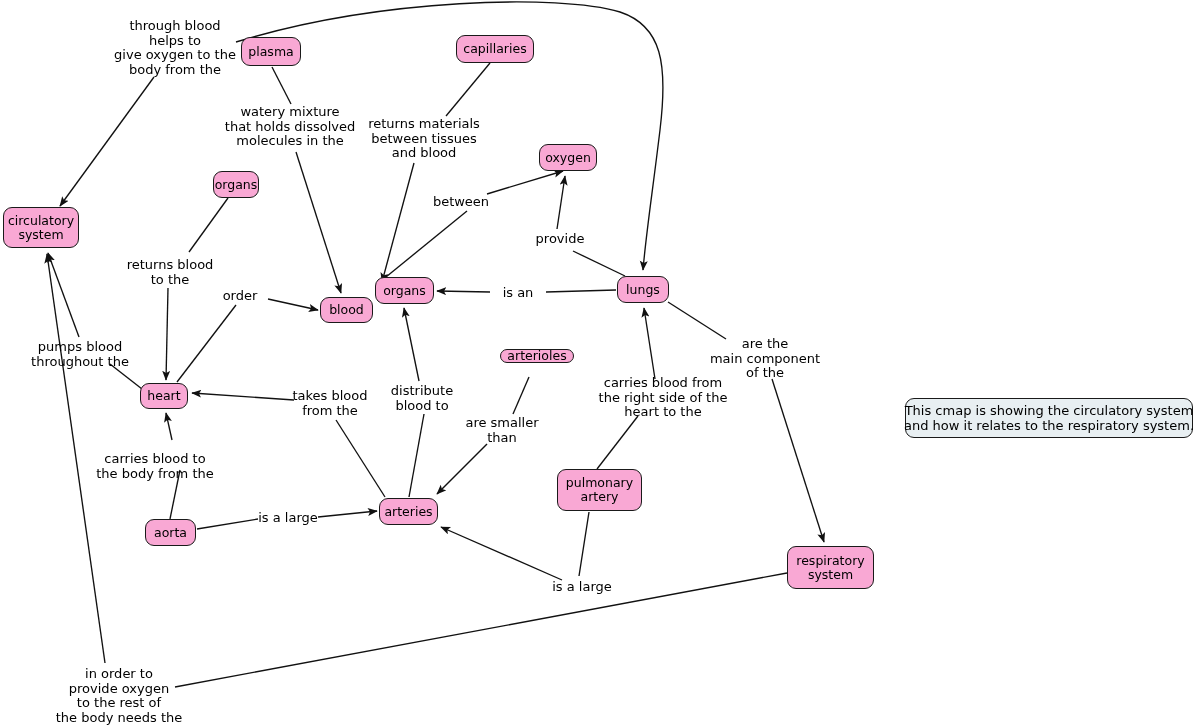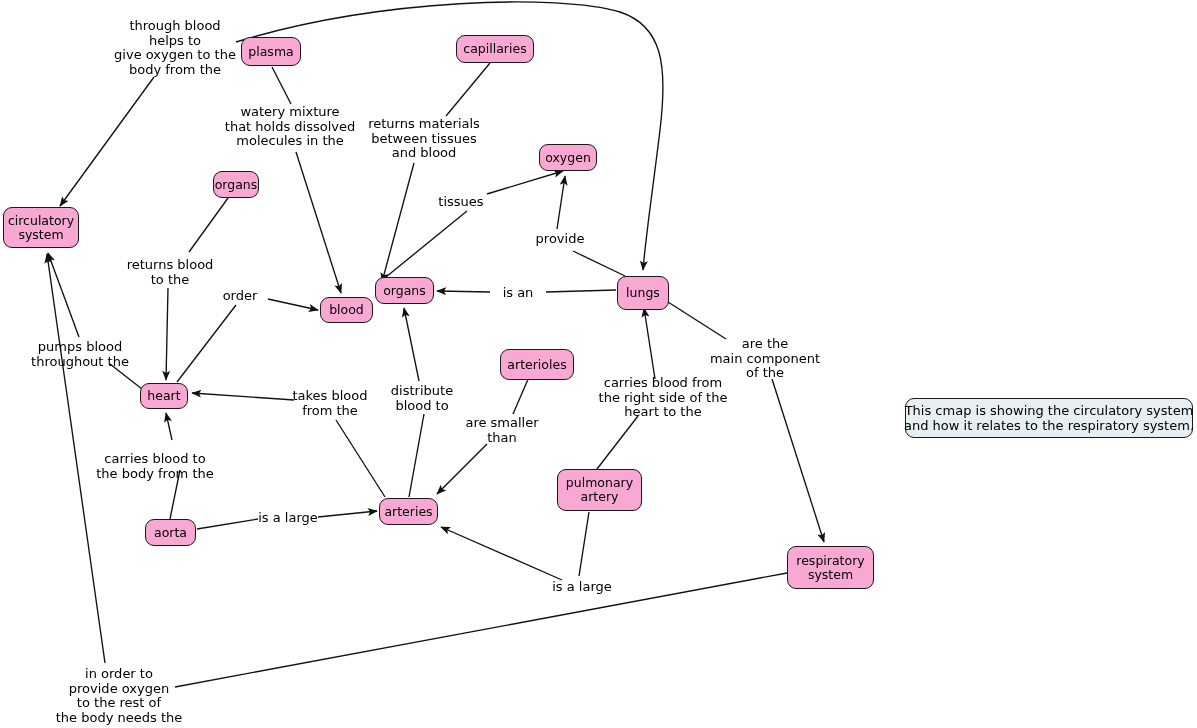--- a/index.html
+++ b/index.html
@@ -164,25 +164,25 @@
   <div class="node" style="left:456px;top:35px;width:78px;height:28px;">capillaries</div>
 
   <div class="node" style="left:539px;top:144px;width:58px;height:27px;">oxygen</div>
 
   <div class="node" style="left:213px;top:171px;width:46px;height:27px;">organs</div>
 
   <div class="node" style="left:320px;top:297px;width:53px;height:26px;z-index:3;">blood</div>
 
   <div class="node" style="left:375px;top:277px;width:59px;height:27px;z-index:4;">organs</div>
 
-  <div class="node" style="left:617px;top:276px;width:52px;height:34px;">lungs</div>
+  <div class="node" style="left:617px;top:276px;width:52px;height:27px;">lungs</div>
 
   <div class="node" style="left:140px;top:383px;width:48px;height:26px;">heart</div>
 
-  <div class="node" style="left:500px;top:349px;width:74px;height:31px;">arterioles</div>
+  <div class="node" style="left:500px;top:349px;width:74px;height:14px;">arterioles</div>
 
   <div class="node" style="left:557px;top:469px;width:85px;height:42px;">pulmonary
 artery</div>
 
   <div class="node" style="left:379px;top:498px;width:59px;height:27px;">arteries</div>
 
   <div class="node" style="left:145px;top:519px;width:51px;height:27px;">aorta</div>
 
   <div class="node" style="left:787px;top:546px;width:87px;height:43px;">respiratory
 system</div>
@@ -196,21 +196,21 @@
 body from the</div>
 
   <div class="linklabel" style="left:290px;top:127px;">watery mixture
 that holds dissolved
 molecules in the</div>
 
   <div class="linklabel" style="left:424px;top:139px;">returns materials
 between tissues
 and blood</div>
 
-  <div class="linklabel" style="left:461px;top:202px;">tissues</div>
+  <div class="linklabel" style="left:461px;top:202px;">between</div>
 
   <div class="linklabel" style="left:560px;top:239px;">provide</div>
 
   <div class="linklabel" style="left:170px;top:272px;">returns blood
 to the</div>
 
   <div class="linklabel" style="left:240px;top:296px;">order</div>
 
   <div class="linklabel" style="left:518px;top:293px;">is an</div>
 

